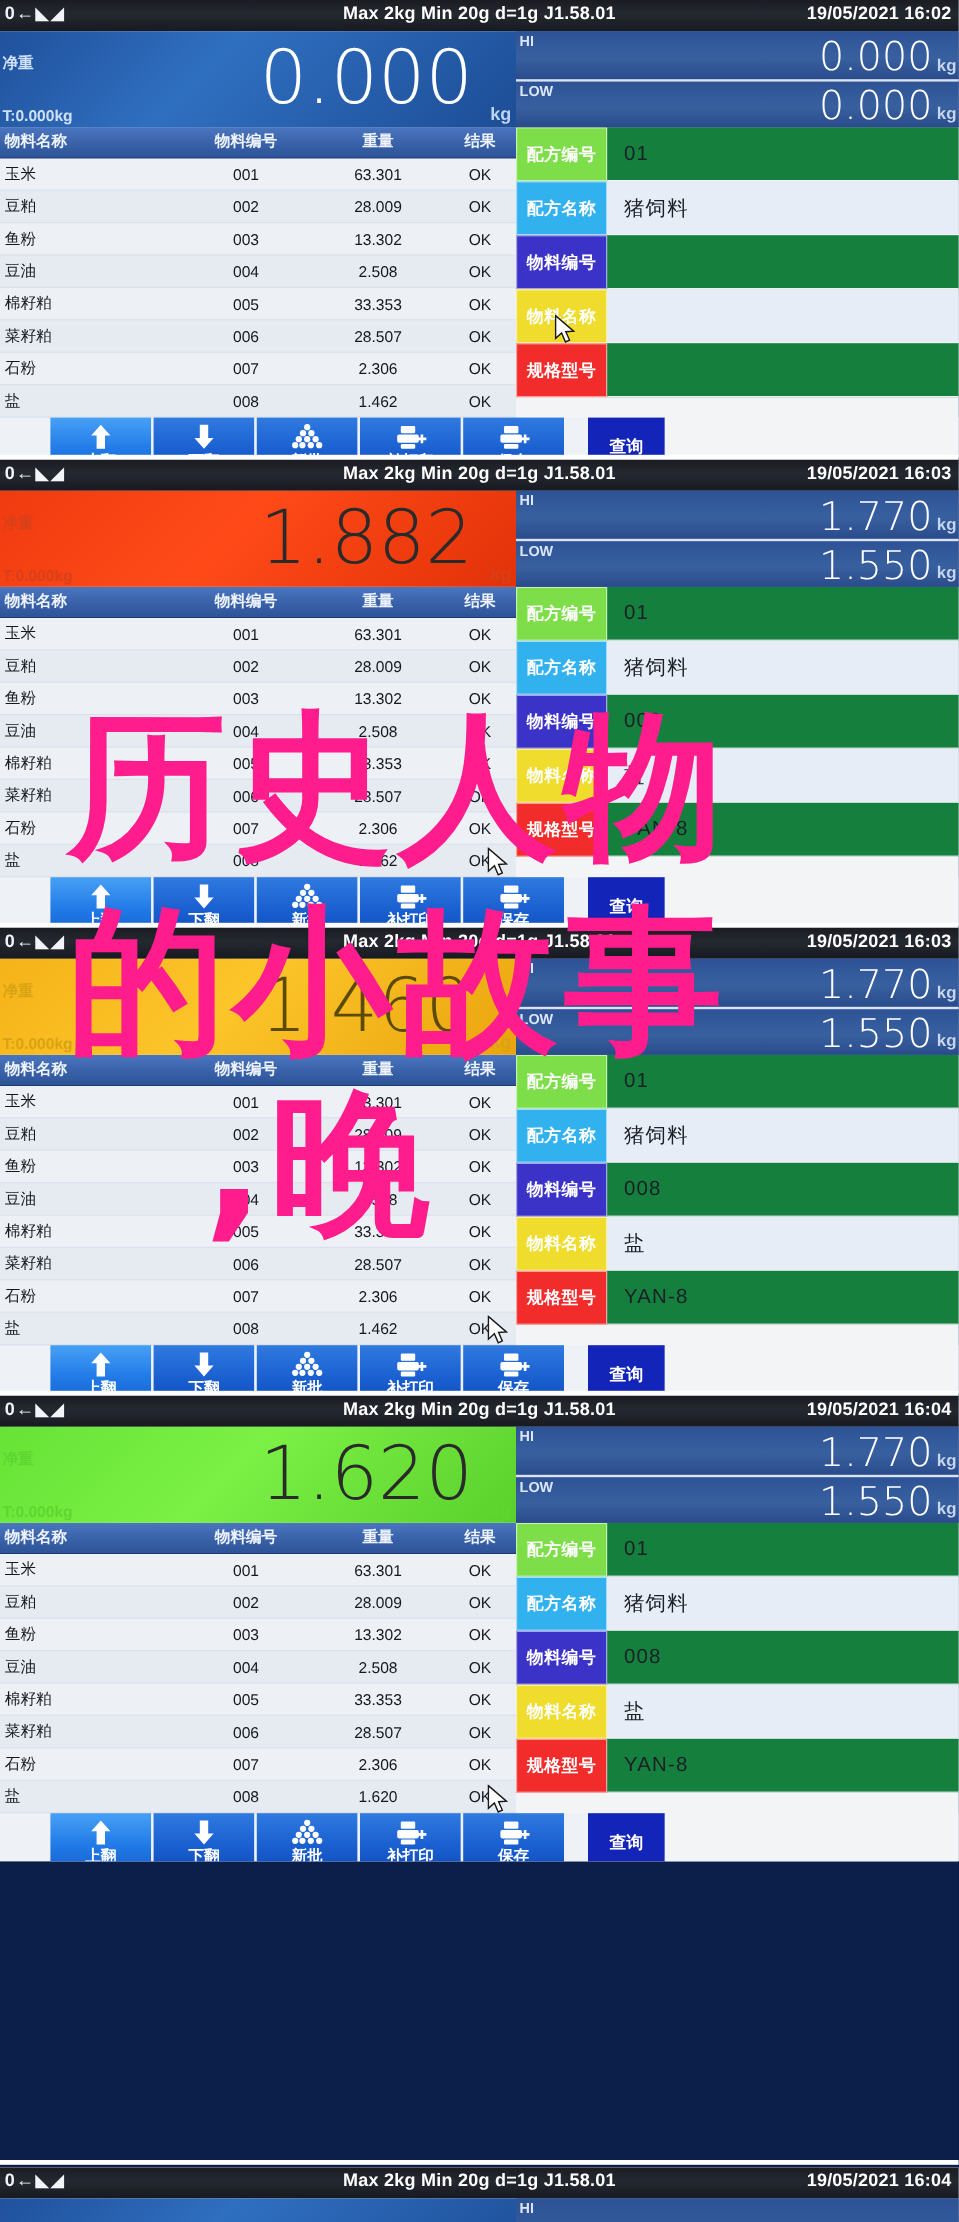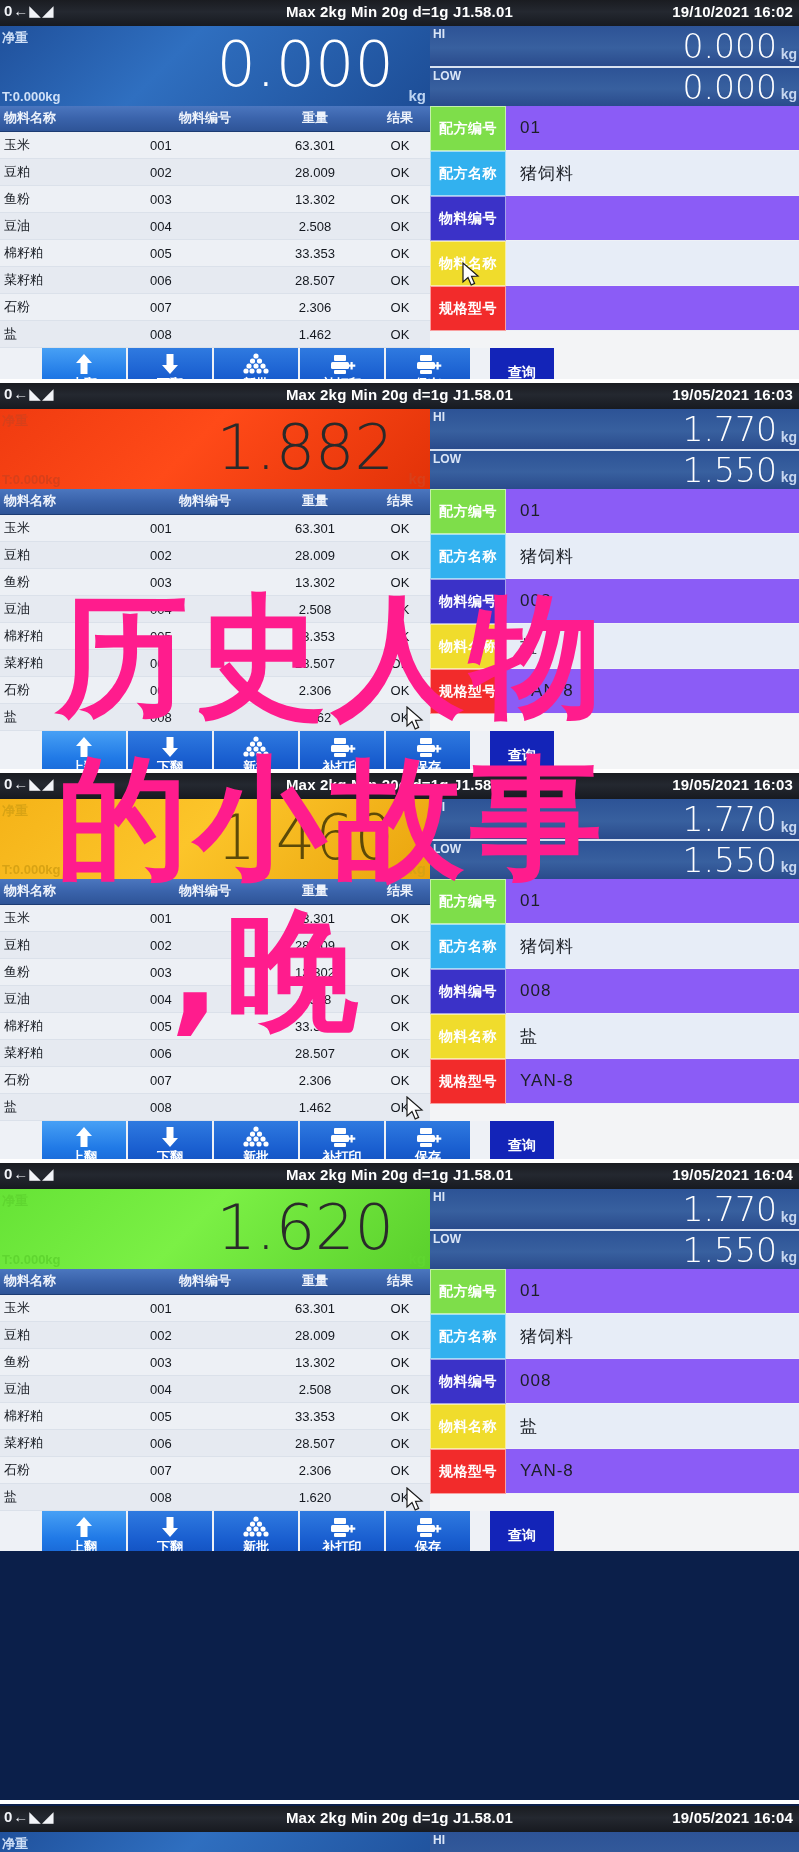--- a/index.html
+++ b/index.html
@@ -28,21 +28,21 @@
   .statusbar .dt { position: absolute; right: 6px; top: 3px; white-space: nowrap; }
 
   
   .weightband { position: relative; height: 80px; display: flex; }
   .wmain { position: relative; flex: 0 0 430px; overflow: hidden; }
   .wmain.blue  { background: linear-gradient(135deg,#20519c 0%, #2f6fc0 40%, #1d4d96 100%); }
   .wmain.red   { background: linear-gradient(135deg,#f03b10 0%, #ff4a18 45%, #e23208 100%); }
   .wmain.amber { background: linear-gradient(135deg,#f5b318 0%, #fcc52a 45%, #eaa40d 100%); }
   .wmain.green { background: linear-gradient(135deg,#66e336 0%, #7bf045 45%, #5ad02c 100%); }
 
-  .netlabel { position: absolute; left: 2px; top: 3px; font-size: 13px; font-weight: bold; }
+  .netlabel { position: absolute; left: 2px; top: 18px; font-size: 13px; font-weight: bold; }
   .tarelabel { position: absolute; left: 2px; bottom: 2px; font-size: 13px; font-weight: bold; }
   .wmain.blue .netlabel, .wmain.blue .tarelabel { color: #cfe0f7; }
   .wmain.red .netlabel, .wmain.red .tarelabel { color: #d8401a; }
   .wmain.amber .netlabel, .wmain.amber .tarelabel { color: #d8a314; }
   .wmain.green .netlabel, .wmain.green .tarelabel { color: #5fd630; }
 
   .bignum { position: absolute; right: 36px; top: 50%; transform: translateY(-52%);
             font-size: 62px; font-weight: 300; line-height: 1;
             font-family: "DejaVu Sans", sans-serif; }
   .wmain.blue .bignum { color: #ffffff; }
@@ -77,35 +77,35 @@
     background: linear-gradient(180deg,#4b76bf 0%, #3a63ab 50%, #2e5497 100%);
     color: #eef3fb; font-size: 13px; font-weight: bold; text-align: left;
     padding: 3px 0 4px 0; height: 22px; border-bottom: 1px solid #1c3b72;
   }
   table.mat td {
     font-size: 13px; color: #14181f; padding: 4px 0; height: 25px;
     border-bottom: 1px solid #dbe1ea; background: #edf0f5;
   }
   table.mat tr:nth-child(even) td { background: #e6eaf1; }
   .c-name { width: 150px; padding-left: 4px !important; }
-  .c-code { width: 110px; text-align: left; }
+  .c-code { width: 110px; text-align: center; }
   .c-wt   { width: 110px; text-align: center; }
   .c-res  { width: 60px;  text-align: center; }
   table.mat th.c-name { padding-left: 4px; }
   table.mat th.c-code, table.mat th.c-wt { text-align: center; }
   table.mat th.c-res { text-align: center; }
 
   
   .formcol { flex: 1 1 auto; background: #f3f4f6; display: flex; flex-direction: column; }
   .frow { display: flex; align-items: stretch; height: 45px; }
   .fkey { flex: 0 0 76px; display: flex; align-items: center; justify-content: center;
           color: #fff; font-size: 14px; font-weight: bold; letter-spacing: .5px;
           border: 1px solid rgba(255,255,255,.55); }
   .fval { flex: 1 1 auto; display: flex; align-items: center; padding-left: 14px;
-          font-size: 17px; color: #1b1f26; background: #8b5cf6;
+          font-size: 17px; color: #1b1f26; background: #15803d;
           border-bottom: 1px solid #eef1f6; letter-spacing: 1px; }
   .frow:nth-child(even) .fval { background: #e7edf7; }
 
   
   .toolbar { display: flex; height: 50px; background: #eef1f6; padding-left: 22px; }
   .tbtn { flex: 0 0 86px; position: relative;
           background: linear-gradient(180deg,#2f7ae0 0%, #1a5fd0 55%, #0f4cbb 100%);
           border-right: 2px solid #eef1f6;
           display: flex; flex-direction: column; align-items: center;
           justify-content: flex-start; padding-top: 3px; cursor: pointer; }
@@ -136,21 +136,21 @@
               background: #ffffff; z-index: 5; }
 </style>
 </head>
 <body>
 
 <div id="root">
     <div class="panel" style="top: 0px; height: 381px;">
       <div class="statusbar">
         <span class="zeroicons">0←◣◢</span>
         <span class="specs">Max 2kg  Min 20g  d=1g    J1.58.01</span>
-        <span class="dt">19/10/2021 16:02</span>
+        <span class="dt">19/05/2021 16:02</span>
       </div>
       <div class="weightband">
         <div class="wmain blue">
           <div class="netlabel">净重</div>
           <div class="bignum">0.000</div>
           <div class="tarelabel">T:0.000kg</div>
           <div class="unitsm">kg</div>
         </div>
         <div class="wlimits">
           <div class="lim">

